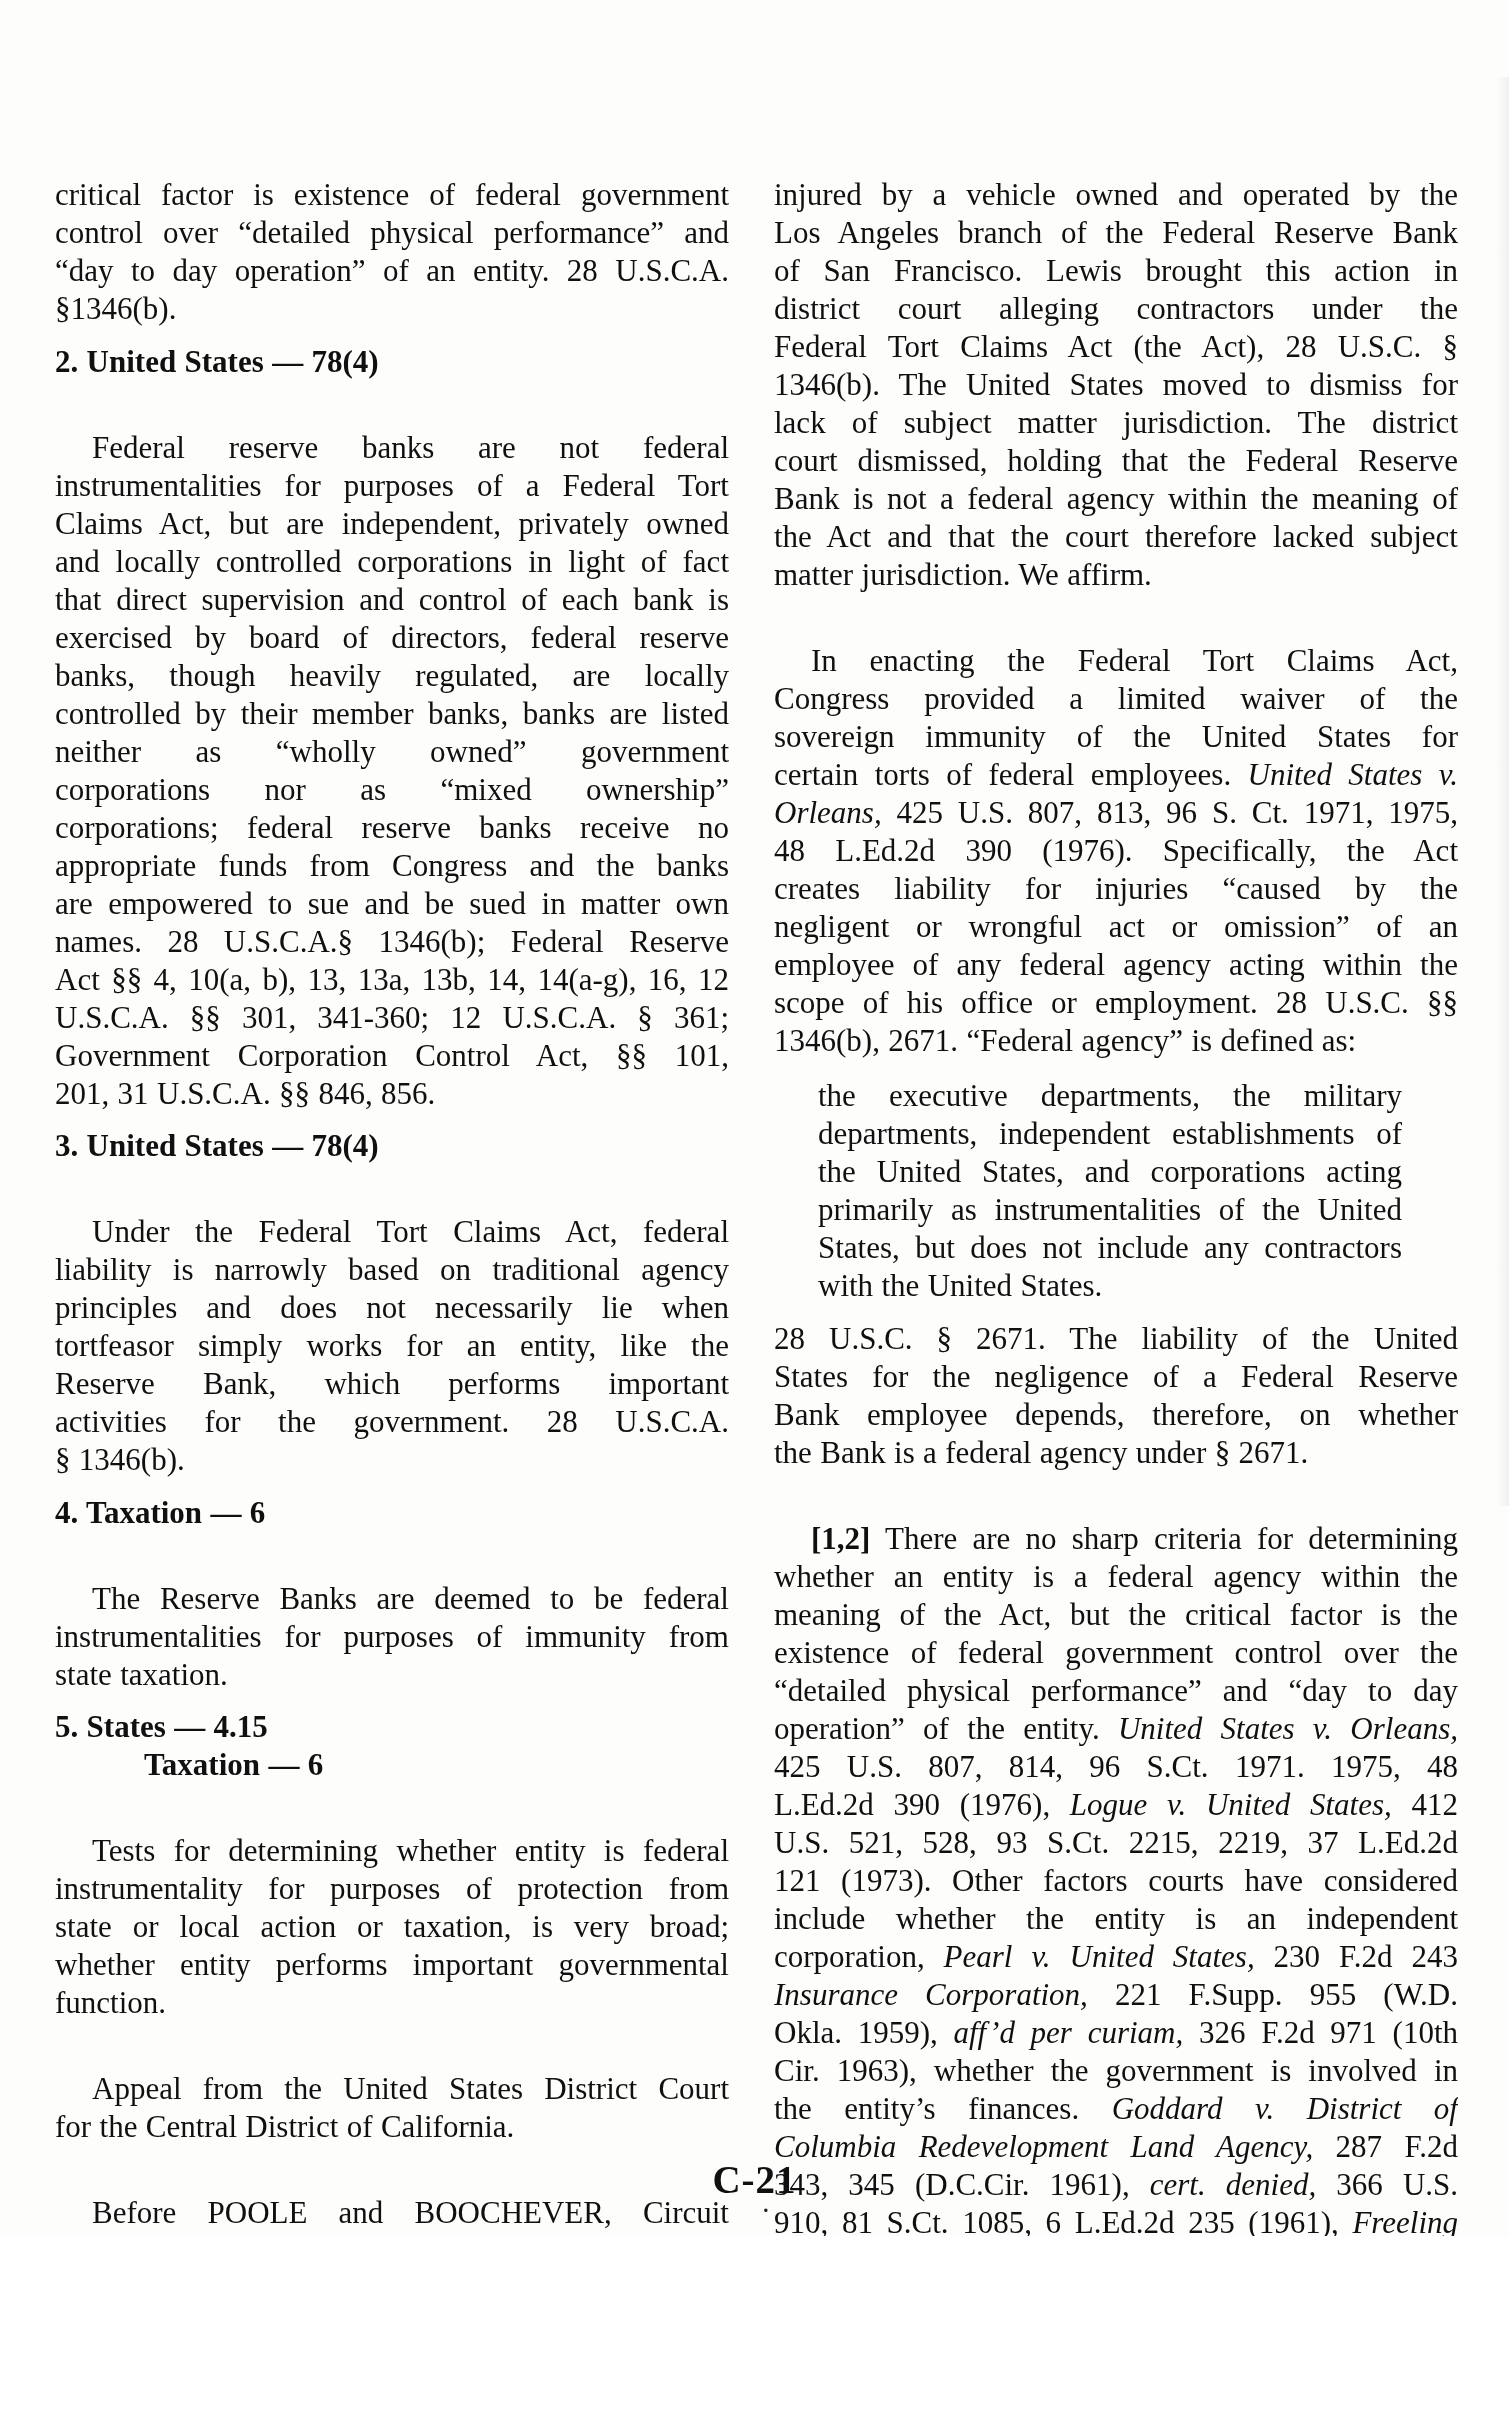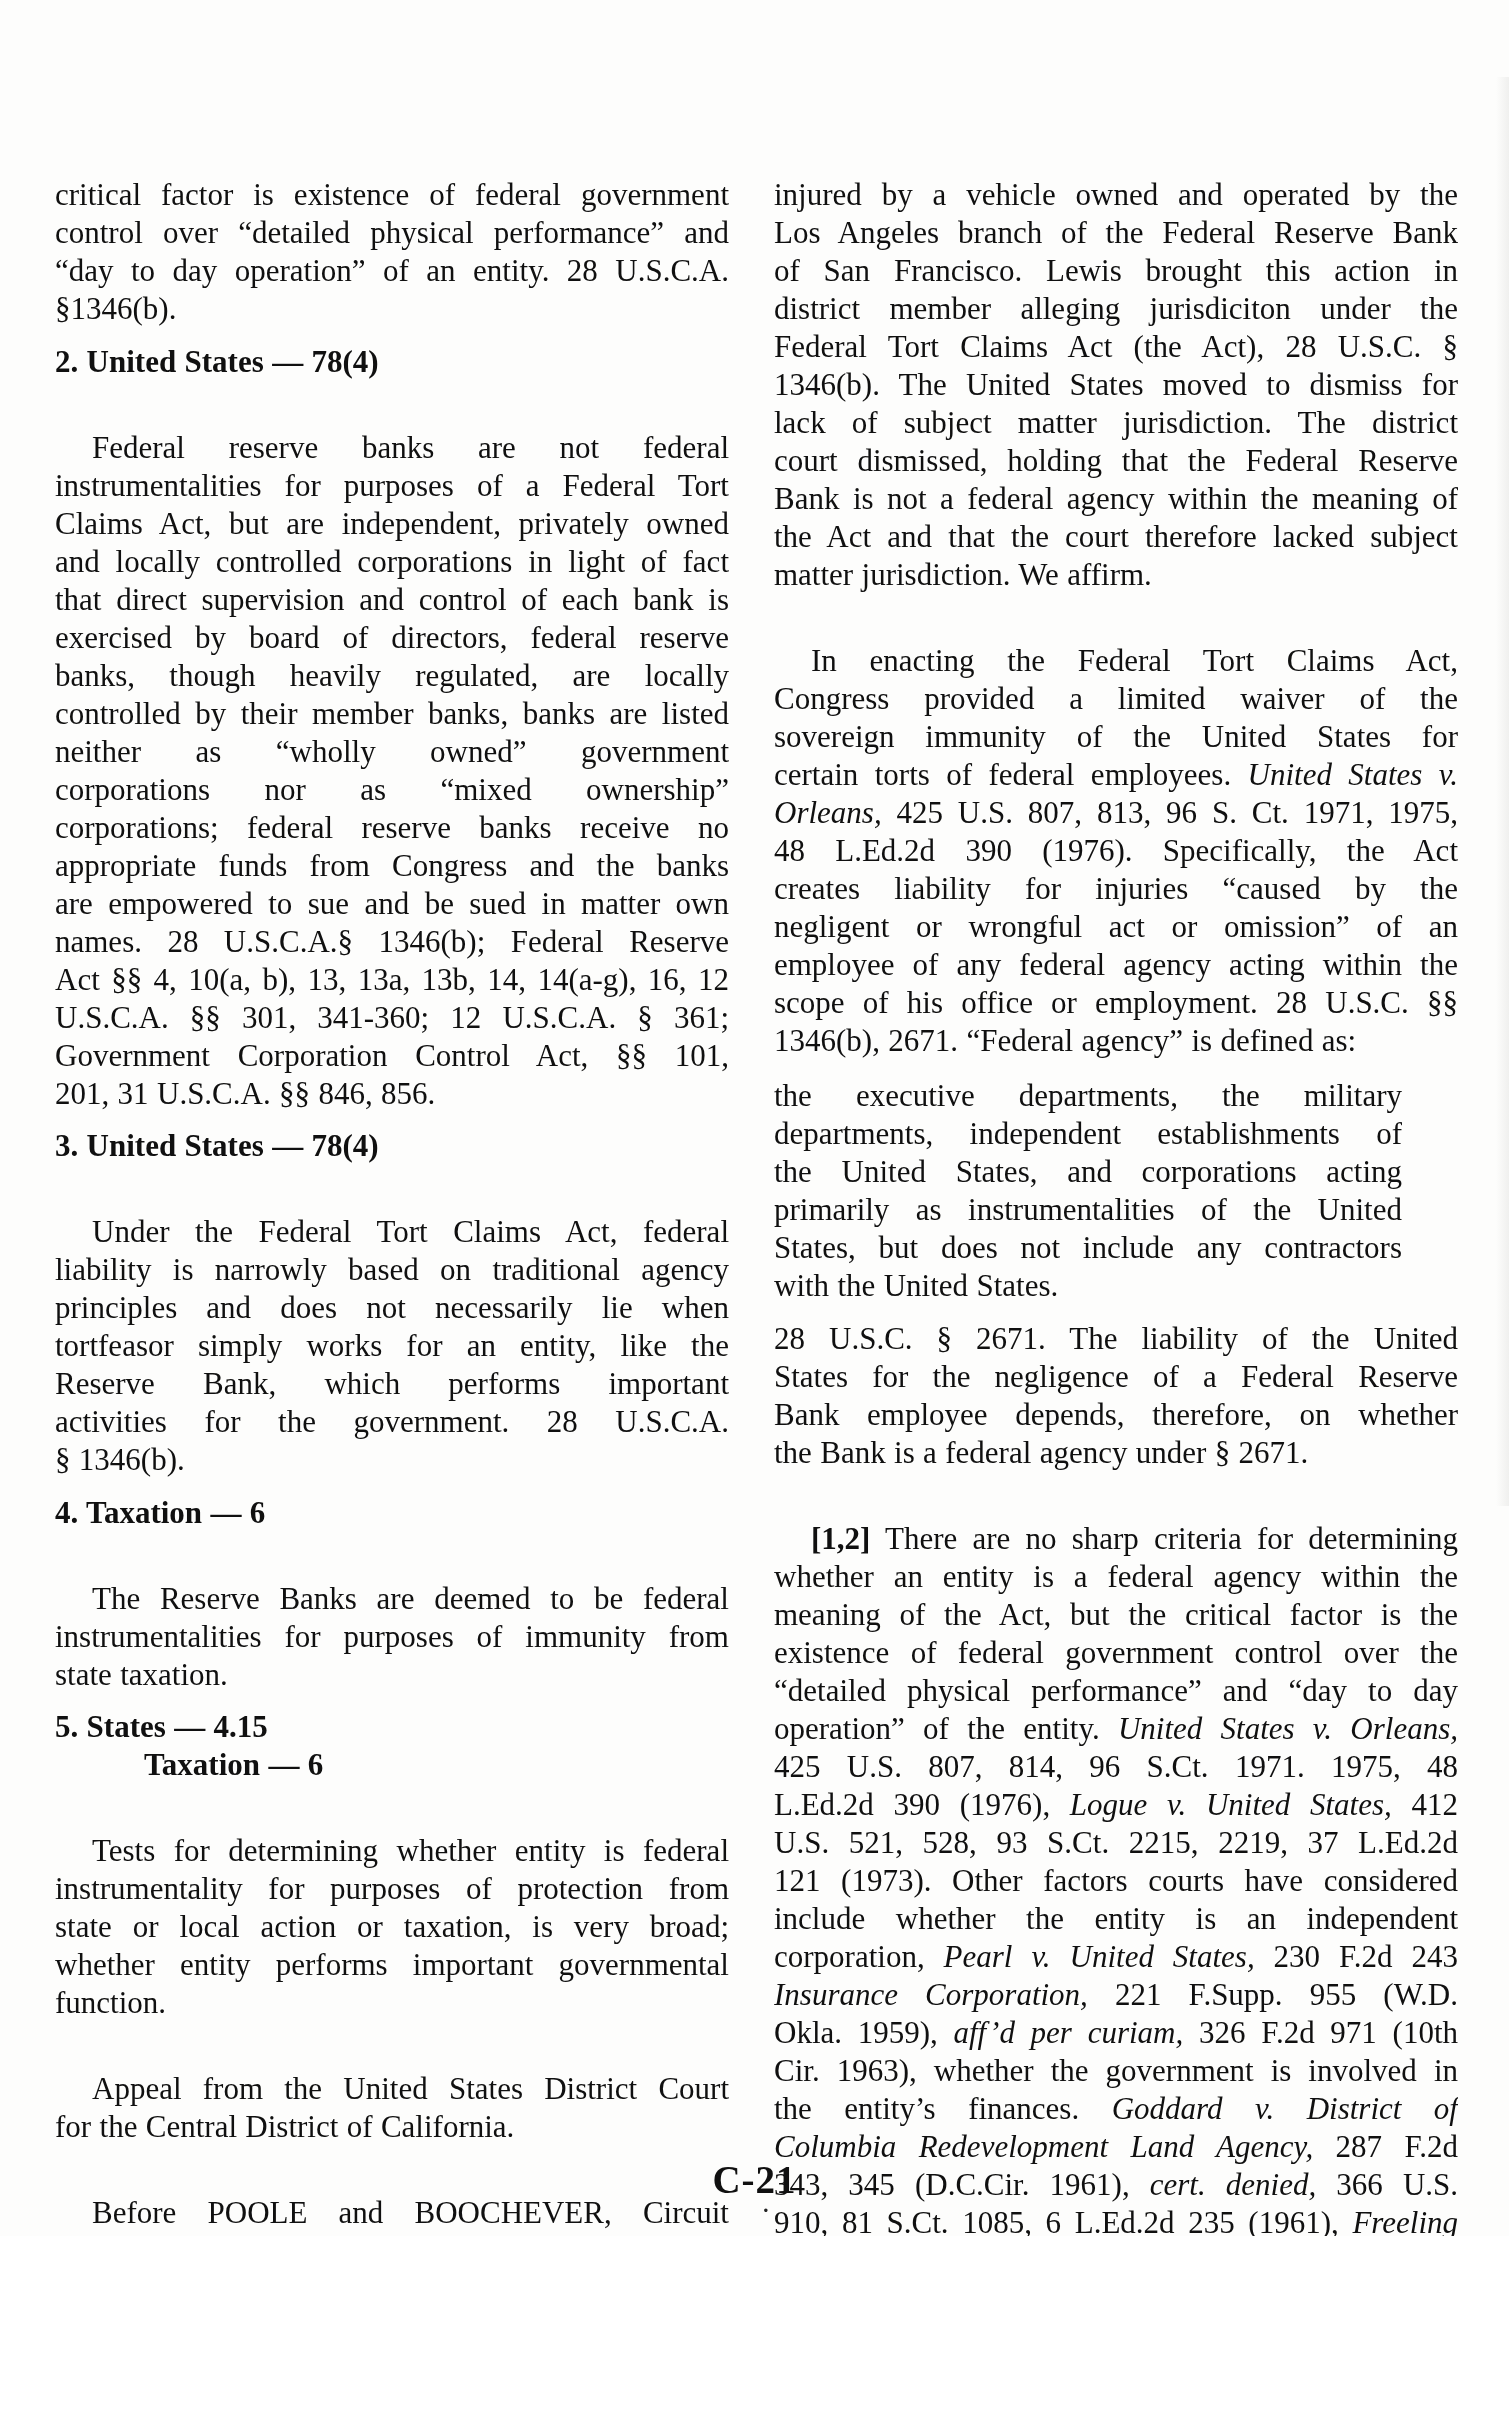--- a/index.html
+++ b/index.html
@@ -9,21 +9,21 @@
     background:#fdfdfc;
     overflow:hidden;
     font-family:"Liberation Serif","DejaVu Serif",serif;
     color:#101010;
   }
   .col{position:absolute;top:176px;font-size:31px;line-height:38px;}
   #col-left{left:55px;width:674px;}
   #col-right{left:774px;width:684px;}
   .block{margin-top:14.5px;}
   .block:first-child{margin-top:0;}
-  .block.quote{margin-right:56px;margin-top:17.4px;}
+  .block.quote{margin-left:44px;margin-right:56px;margin-top:17.4px;}
   .line{
     height:38px;overflow:hidden;
     text-align:justify;
     text-align-last:justify;
     -moz-text-align-last:justify;
     word-spacing:0.02em;
   }
   .line.last{text-align-last:left;-moz-text-align-last:left;}
   .line.hline{text-align:left;text-align-last:left;-moz-text-align-last:left;font-weight:700;}
   .para.ind .line:first-child{text-indent:37px;margin-top:48px;}
@@ -122,21 +122,21 @@
       </div>
       <div class="block para ind">
         <div class="line"><span>On July 27, 1979, appellant John Lewis was</span></div>
       </div>
     </div>
   <div class="col" id="col-right">
       <div class="block para noind">
         <div class="line"><span>injured by a vehicle owned and operated by the</span></div>
         <div class="line"><span>Los Angeles branch of the Federal Reserve Bank</span></div>
         <div class="line"><span>of San Francisco. Lewis brought this action in</span></div>
-        <div class="line"><span>district member alleging jurisdiciton under the</span></div>
+        <div class="line"><span>district court alleging contractors under the</span></div>
         <div class="line"><span>Federal Tort Claims Act (the Act), 28 U.S.C. §</span></div>
         <div class="line"><span>1346(b). The United States moved to dismiss for</span></div>
         <div class="line"><span>lack of subject matter jurisdiction. The district</span></div>
         <div class="line"><span>court dismissed, holding that the Federal Reserve</span></div>
         <div class="line"><span>Bank is not a federal agency within the meaning of</span></div>
         <div class="line"><span>the Act and that the court therefore lacked subject</span></div>
         <div class="line last"><span>matter jurisdiction. We affirm.</span></div>
       </div>
       <div class="block para ind">
         <div class="line"><span>In enacting the Federal Tort Claims Act,</span></div>

